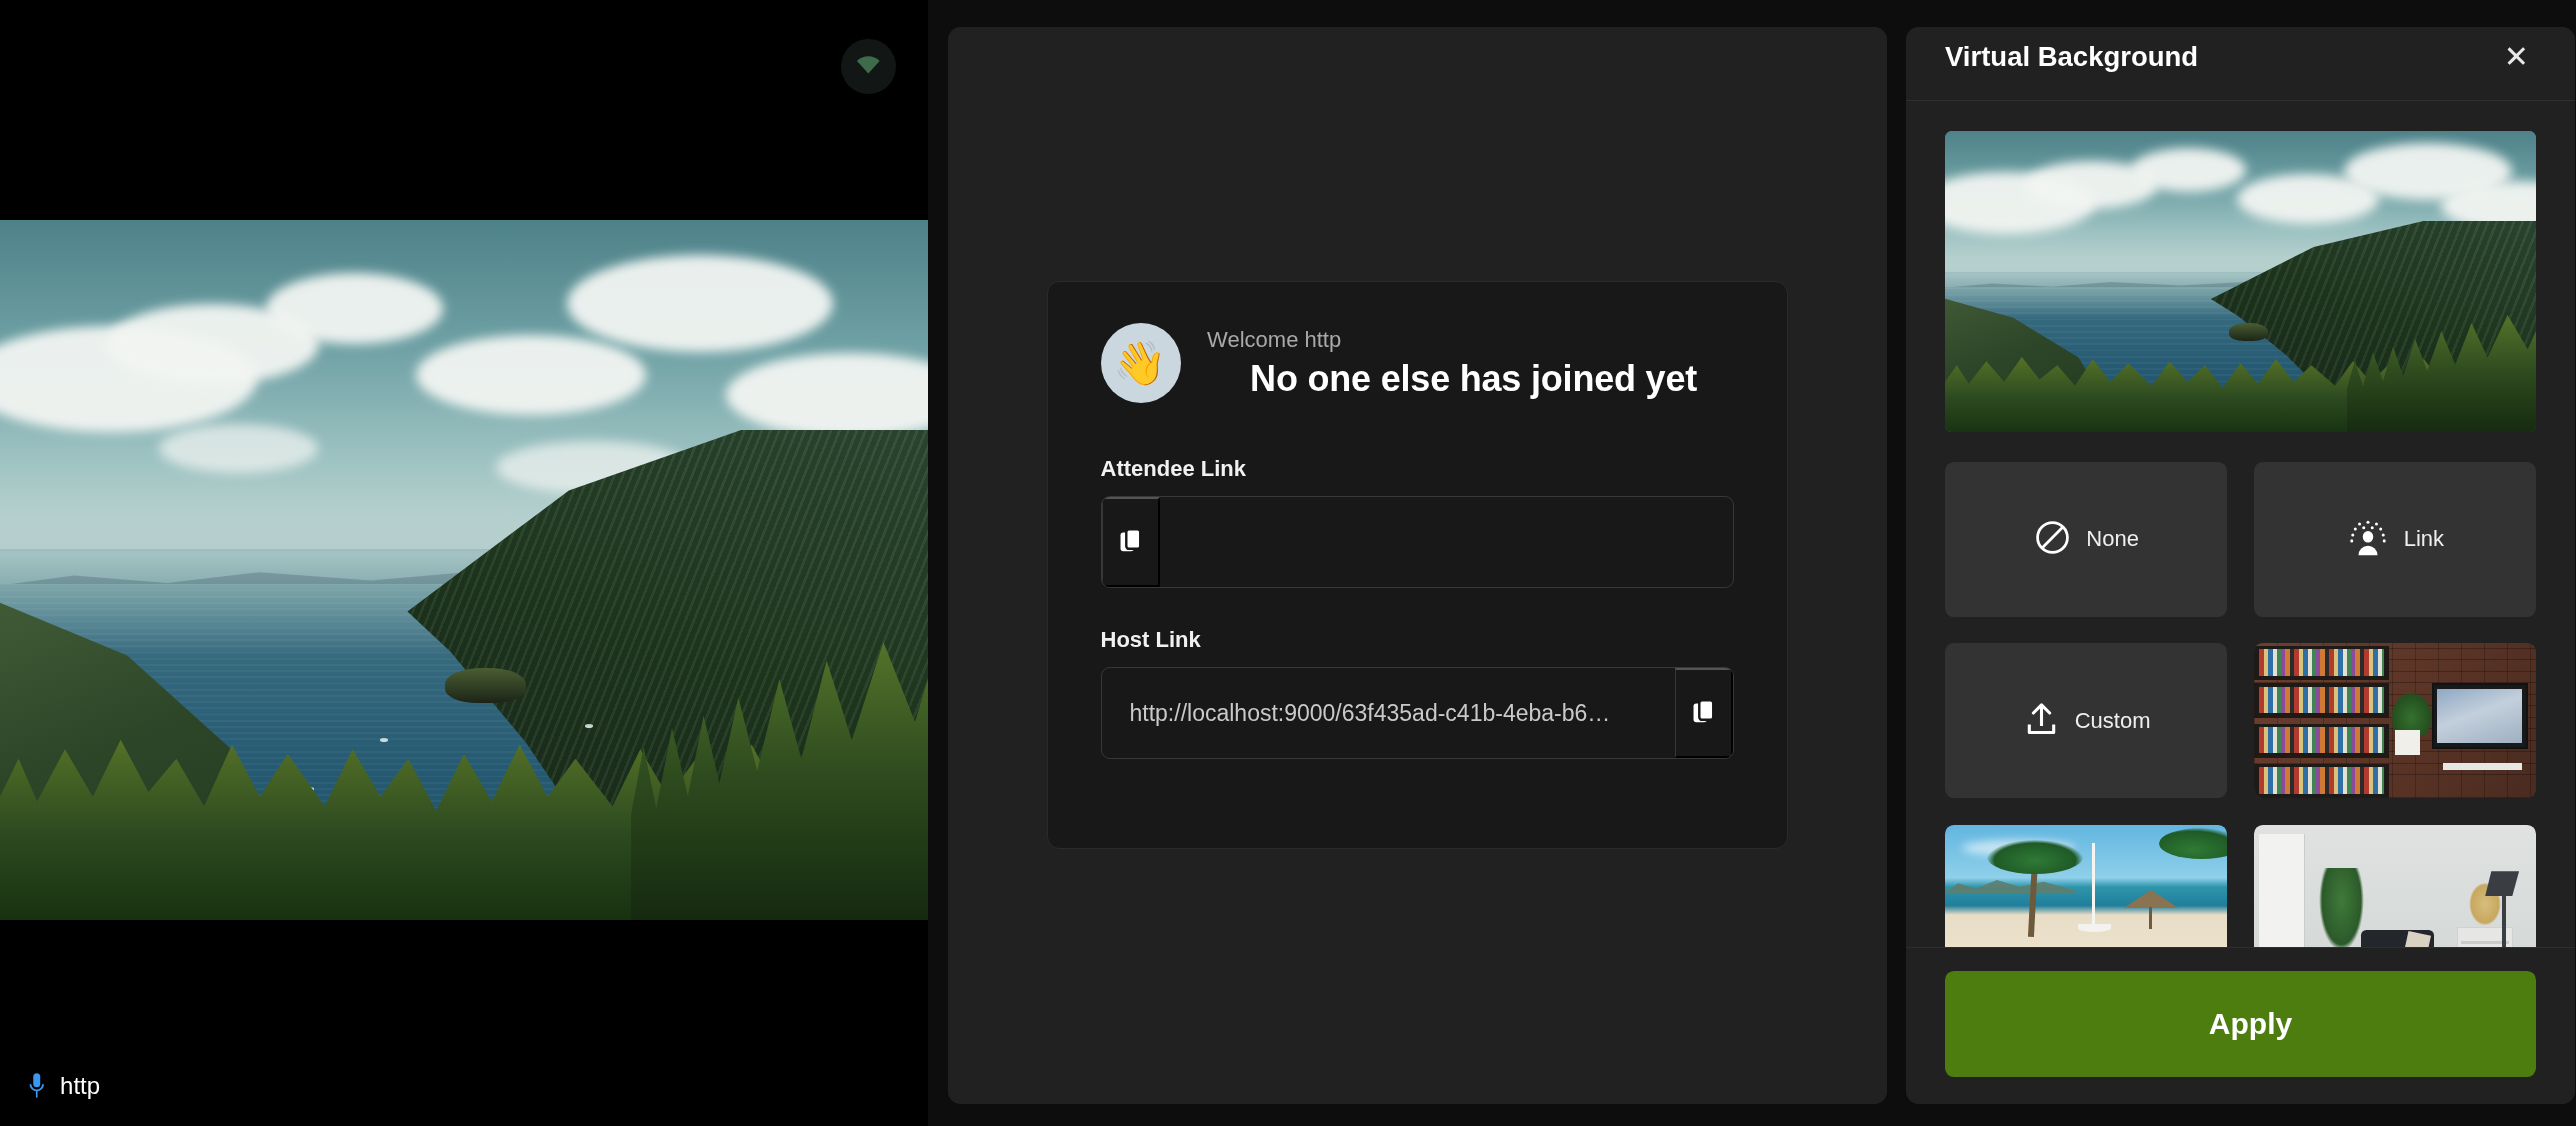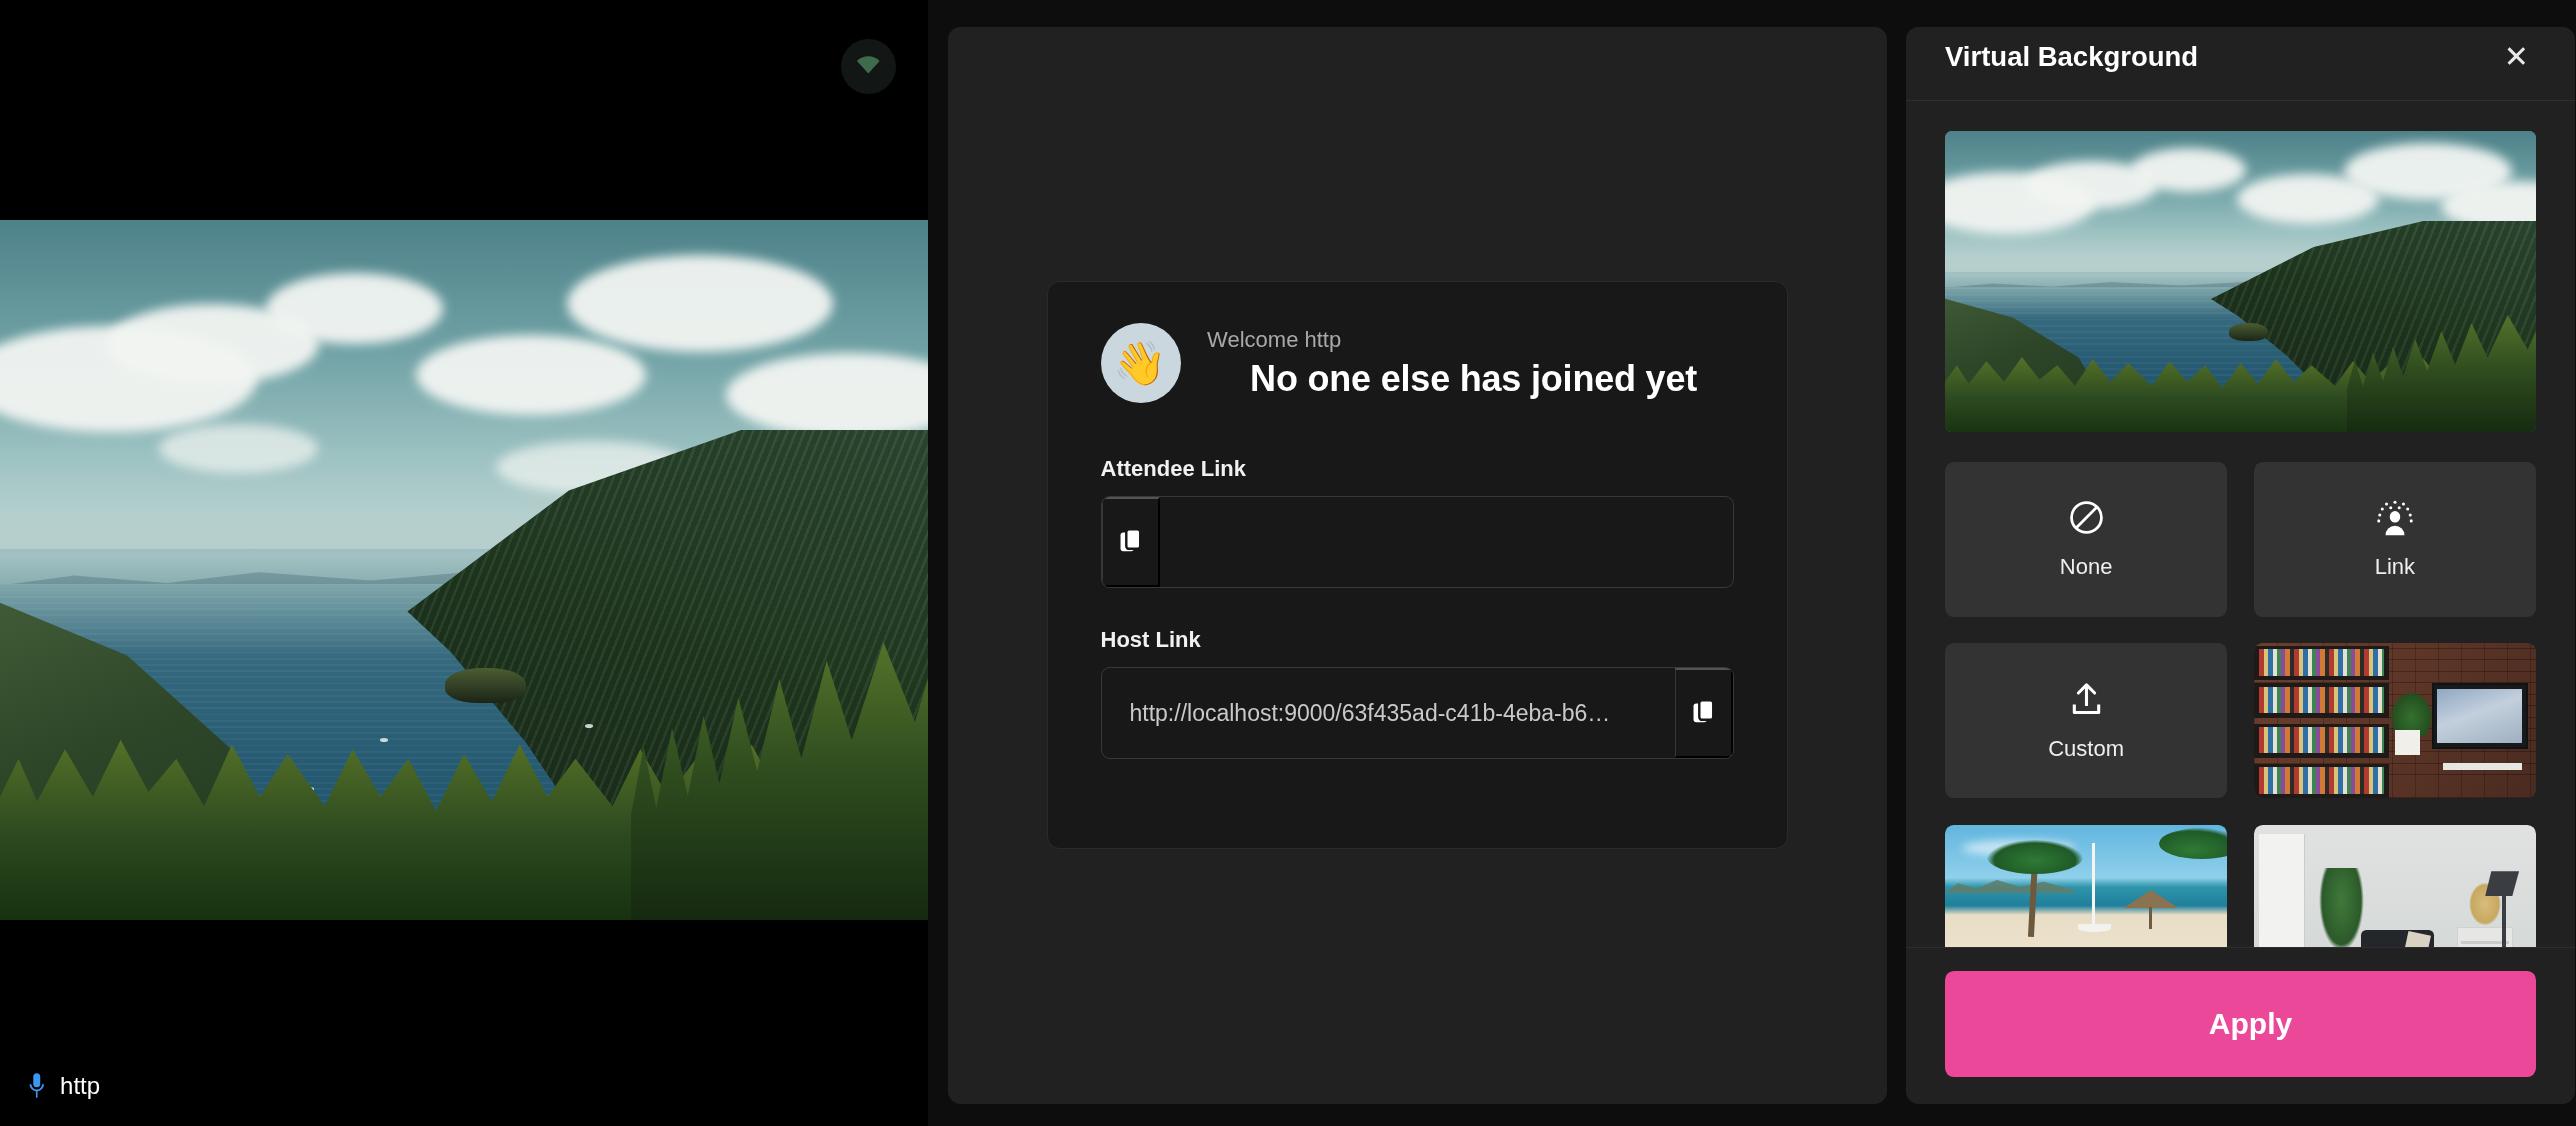--- a/index.html
+++ b/index.html
@@ -200,31 +200,31 @@
   .vb-body { flex:1 1 auto; padding: 30px 39px 0 39px; overflow:hidden;}
   .vb-preview {
     width:100%; height:301px; border-radius:7px; overflow:hidden;
     position:relative; margin-bottom: 30px; background:#223;
   }
   .vb-grid { display:grid; grid-template-columns: 1fr 1fr; gap: 26.6px; }
   .vb-cell {
     height: 155px; border-radius:8.9px; overflow:hidden;
     position:relative; cursor:pointer;
     background:#333333;
-    display:flex; flex-direction:column; align-items:center; justify-content:center;
+    display:flex; align-items:center; justify-content:center;
     gap: 14px;
   }
   .vb-cell-label { color:#efefef; font-size:22px;}
   .vb-footer {
     flex:0 0 auto; padding: 23px 39px 26.6px 39px;
     border-top: 0.9px solid #2e2e2e;
   }
   .apply-btn {
     display:block; width:100%; height:106px;
-    background:#ec4899; border:none; border-radius:8.9px;
+    background:#4d7c0f; border:none; border-radius:8.9px;
     color:#fff; font-size:30px; font-weight:700;
     font-family:"Liberation Sans", sans-serif; cursor:pointer;padding-left:20px;
   }
 
   
   .th-beach { position:absolute; inset:0; background:linear-gradient(180deg,#62b6e0 0%,#8fd0ea 34%,#2f95ab 40%,#1f7f9c 52%,#e8ddc6 58%,#efe6d2 100%); }
   .th-beach .sun-cloud{position:absolute;left:6%;top:10%;width:40%;height:10%;background:#eaf5fb;border-radius:50%;filter:blur(4.4px);opacity:.7;}
   .th-beach .mtn{position:absolute;left:0;top:31%;width:46%;height:13%;background:#5d7e6e;clip-path:polygon(0 100%,10% 52%,24% 78%,40% 36%,58% 70%,76% 44%,100% 86%,100% 100%);opacity:.9;}
   .th-beach .palm-trunk{position:absolute;left:30%;top:22%;width:2.2%;height:50%;background:#6d5a3c;transform:rotate(3deg);}
   .th-beach .palm-top{position:absolute;left:15%;top:10%;width:34%;height:22%;background:radial-gradient(ellipse at 50% 60%,#2f7a35 0%,#1f5a27 60%,rgba(0,0,0,0) 72%);border-radius:50%;}

